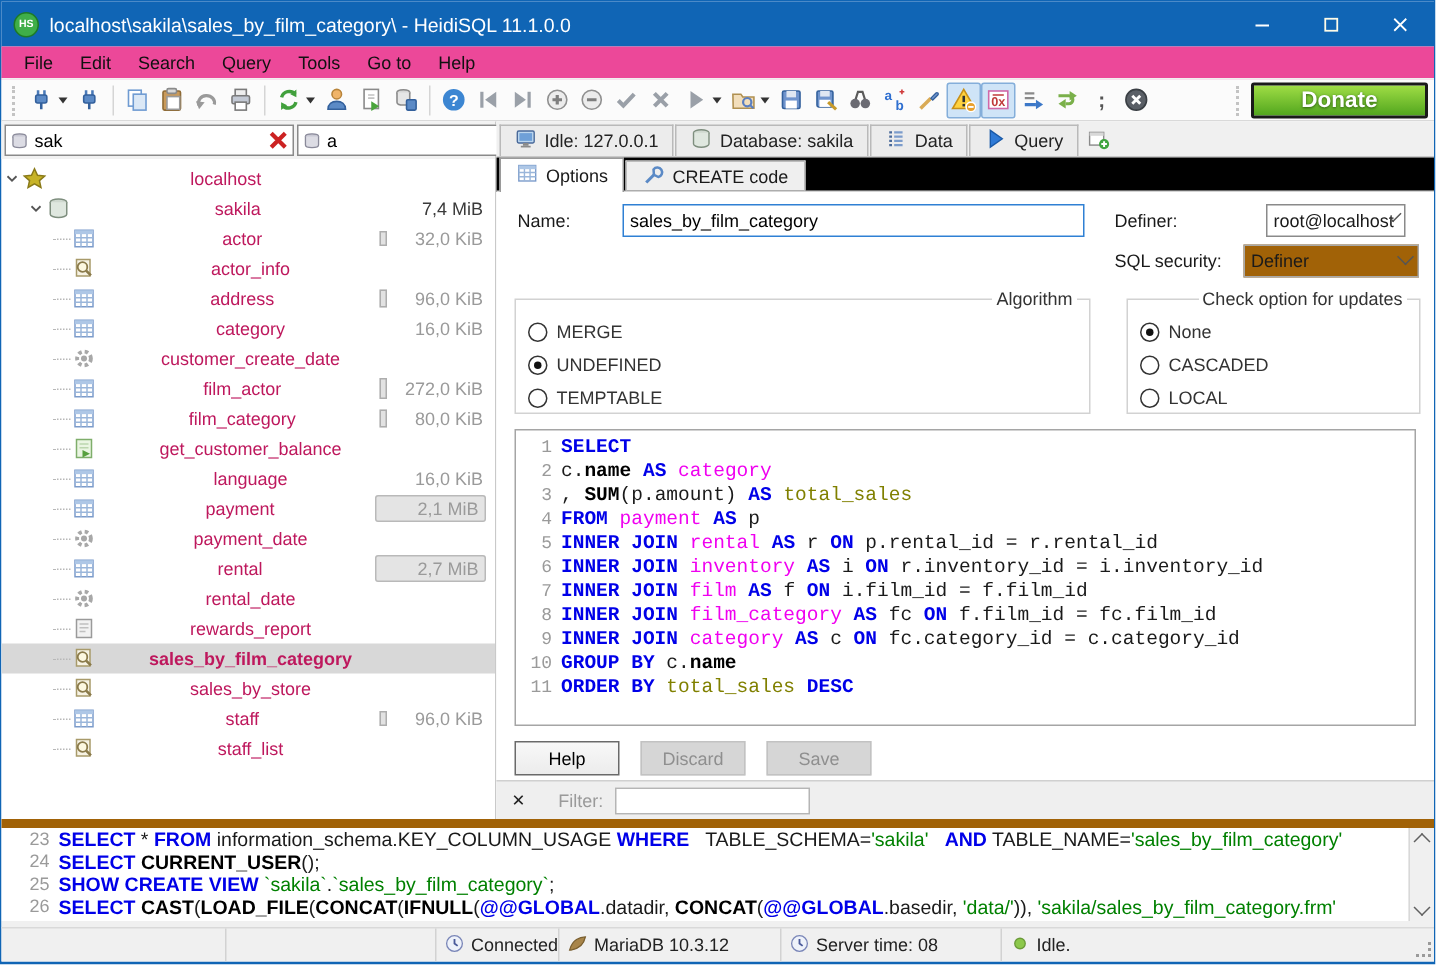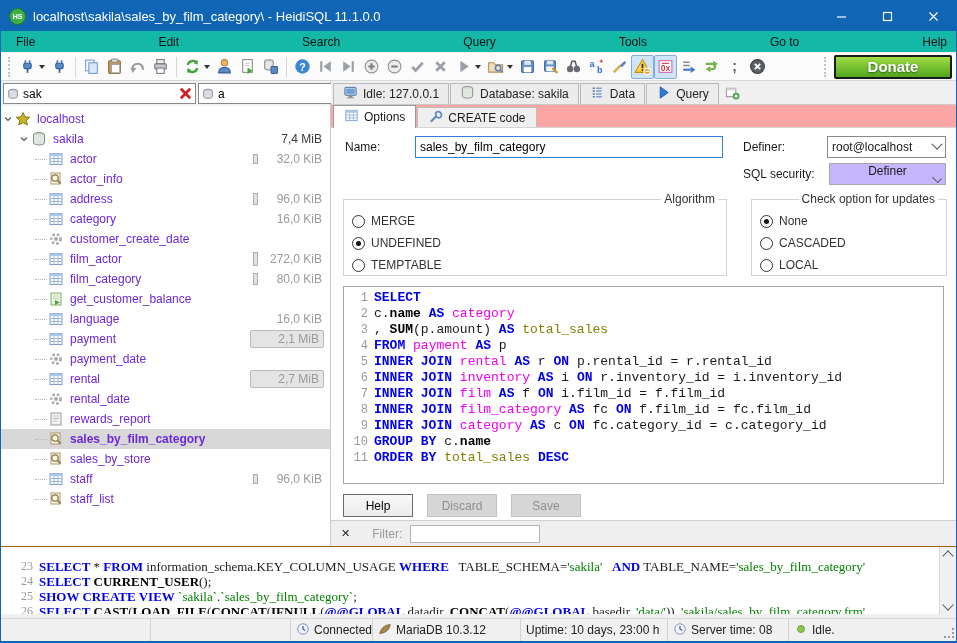--- a/index.html
+++ b/index.html
@@ -8,21 +8,21 @@
   #win { width:957px; height:643px; border:1px solid #1065b5; border-bottom:2px solid #1065b5; display:flex; flex-direction:column; position:relative; background:#fff; }
 
   
   #titlebar { height:30px; background:#1065b5; display:flex; align-items:center; color:#fff; flex:none; }
   #app-icon { width:17px; height:17px; border-radius:50%; background:#3fae49; border:1px solid #1d7a26; margin:0 7px 0 8px; display:flex; align-items:center; justify-content:center; font-size:7px; font-weight:bold; color:#fff; flex:none; }
   #title-text { font-size:13px; flex:1; white-space:nowrap; overflow:hidden; }
   .winbtn { width:46px; height:30px; display:flex; align-items:center; justify-content:center; flex:none; }
   .winbtn svg { width:11px; height:11px; }
 
   
-  #menubar { height:22px; background:#14b8a6; display:flex; align-items:center; padding-left:6px; flex:none; border-bottom:1px solid #f0f0f0;justify-content:space-between; }
+  #menubar { height:22px; background:#ec4899; display:flex; align-items:center; padding-left:6px; flex:none; border-bottom:1px solid #f0f0f0; }
   .menu-item { padding:2px 9px; color:#111; }
 
   
   #toolbar { height:28px; background:#fbfbfb; border-bottom:1px solid #d9d9d9; display:flex; align-items:center; padding:0 4px; flex:none; }
   .tb-grip { width:5px; height:20px; border-left:2px dotted #c3c3c3; margin:0 3px; flex:none; }
   #tb-icons { display:flex; align-items:center; flex:1; }
   .tb-btn { height:24px; padding:0 2px; display:flex; align-items:center; border:1px solid transparent; border-radius:2px; flex:none; }
   .tb-btn svg { width:17px; height:17px; }
   .tb-btn.active { background:#cfe4f7; border-color:#84aeda; }
   .tb-caret { width:0; height:0; border-left:3.5px solid transparent; border-right:3.5px solid transparent; border-top:4px solid #333; margin-left:3px; }
@@ -44,44 +44,44 @@
   
   #tree { flex:1; overflow:hidden; padding-top:3px; }
   .trow { height:20px; display:flex; align-items:center; white-space:nowrap; }
   .trow.selected { background:#d8d8d8; }
   .trow.selected .tlabel { font-weight:bold; }
   .t-arrow { width:14px; flex:none; display:flex; justify-content:center; }
   .t-arrow svg { width:12px; height:12px; }
   .t-dots { width:12px; flex:none; border-top:1px dotted #b8b8b8; margin-right:1px; }
   .t-icon { width:17px; height:17px; flex:none; margin-right:5px; }
   .t-icon svg { width:16px; height:16px; }
-  .tlabel { flex:1; overflow:hidden; color:#6d28d9; }
+  .tlabel { flex:1; overflow:hidden; color:#be185d;text-align:center; }
   .t-bar { width:5px; background:#e2e2e2; border:1px solid #adadad; flex:none; margin-right:6px; }
   .t-size { width:66px; text-align:right; color:#9a9a9a; padding-right:8px; flex:none; }
   .t-size.dark { color:#3a3a3a; }
   .t-size.box { background:#e4e4e4; border:1px solid #b9b9b9; border-radius:2px; padding:1px 4px 1px 0; margin-right:6px; width:74px; }
 
   
   #right { flex:1; display:flex; flex-direction:column; background:#fff; min-width:0; }
   #maintabs { height:24px; background:#f0f0f0; display:flex; align-items:flex-end; flex:none; padding-left:2px; border-bottom:1px solid #c9c9c9; }
   .mtab { display:flex; align-items:center; padding:0 9px; height:21px; border:1px solid #b9b9b9; border-bottom:none; background:#ececec; margin-right:1px; color:#222; white-space:nowrap; }
   .mtab svg { width:15px; height:15px; margin-right:5px; }
   .mtab.active { background:#fff; height:24px; border-color:#9a9a9a; position:relative; z-index:2; margin-bottom:-1px; }
   .mtab.icononly { padding:0 5px; border:none; background:transparent; }
-  #subtabs { height:23px; background:#fca5a5; display:flex; align-items:flex-end; flex:none; padding-left:2px; border-bottom:1px solid #d5d5d5; }
+  #subtabs { height:23px; background:#000000; display:flex; align-items:flex-end; flex:none; padding-left:2px; border-bottom:1px solid #d5d5d5; }
   .stab { display:flex; align-items:center; padding:0 10px; height:20px; border:1px solid #bdbdbd; border-bottom:none; background:#efefef; margin-right:1px; }
   .stab svg { width:15px; height:15px; margin-right:5px; }
   .stab.active { background:#fff; height:23px; margin-bottom:-1px; border-color:#9a9a9a; z-index:2; position:relative; }
 
   #options { flex:1; position:relative; background:#fff; min-height:0; }
   .flabel { position:absolute; color:#1a1a1a; }
   #name-input { position:absolute; left:84px; top:8px; width:308px; height:22px; border:1px solid #2f80d4; font:12px "Liberation Sans",sans-serif; padding:0 4px; outline:none; }
   .combo { position:absolute; height:22px; border:1px solid #8a8a8a; display:flex; align-items:center; padding:0 4px; background:#fff; }
   .combo .chev { margin-left:auto; width:8px; height:8px; border-right:1.5px solid #555; border-bottom:1.5px solid #555; transform:rotate(45deg) translate(-2px,-2px); }
-  .combo.grey { background:#c4b5fd; border-color:#a8a8a8;flex-direction:column; }
+  .combo.grey { background:#a16207; border-color:#a8a8a8; }
   fieldset { position:absolute; border:1px solid #d2d2d2; color:#333; padding:4px 8px;text-align:right; }
   legend { padding:0 3px; font-size:12px; color:#333; }
   .radio-row { display:flex; align-items:center; height:22px; }
   .rb { width:13px; height:13px; border:1px solid #333; border-radius:50%; margin-right:6px; display:flex; align-items:center; justify-content:center; background:#fff; flex:none; }
   .rb .dot { width:5px; height:5px; border-radius:50%; background:#111; }
 
   #editor { position:absolute; left:12px; top:158px; width:601px; height:198px; border:1px solid #a5a5a5; background:#fff; font-family:"Liberation Mono","DejaVu Sans Mono",monospace; font-size:13px; overflow:hidden; padding-top:3px; }
   .cline { height:16px; line-height:16px; white-space:pre; display:flex; }
   .lnum { width:24px; text-align:right; color:#9a9a9a; margin-right:6px; flex:none; font-size:12px; }
   .tk-kw { color:#0000e8; font-weight:bold; }
@@ -96,21 +96,21 @@
   .pbtn.disabled { background:#d6d6d6; border:1px solid #c2c2c2; color:#8f8f8f; }
   #btn-discard { left:96px; }
   #btn-save { left:180px; }
 
   #filterbar { height:26px; background:#efefef; border-top:1px solid #d0d0d0; display:flex; align-items:center; flex:none; padding-left:10px; }
   #fb-close { font-weight:bold; color:#222; font-size:11px; margin-right:22px; }
   #fb-label { color:#9a9a9a; margin-right:8px; }
   #fb-input { width:130px; height:18px; border:1px solid #b5b5b5; background:#fff; }
 
   
-  #log { height:68px; border-top:1px solid #a16207; background:#fff; position:relative; flex:none; font-family:Liberation Serif, serif; font-size:13px; padding-top:12px; overflow:hidden; }
+  #log { height:68px; border-top:6px solid #a16207; background:#fff; position:relative; flex:none; font-family:Liberation Sans, sans-serif; font-size:13px; padding-top:0; overflow:hidden; }
   #log .cline { height:15px; line-height:15px; }
   #log .lnum { width:32px; }
   #log-scroll { position:absolute; right:0; top:0; width:17px; height:100%; background:#f0f0f0; border-left:1px solid #d8d8d8; display:flex; flex-direction:column; justify-content:space-between; align-items:center; }
   .sc-arrow { width:8px; height:8px; border-right:1.6px solid #606060; border-bottom:1.6px solid #606060; flex:none; margin:5px 0; }
   .sc-up { transform:rotate(-135deg); }
   .sc-dn { transform:rotate(45deg); }
 
   #gapstrip { height:4px; background:#f0f0f0; flex:none; }
 
   
@@ -680,21 +680,21 @@
                 <path d="M8.2 4.2a3.4 3.4 0 1 1 3.4 5.4L8.5 8z" fill="none" stroke="#5b8ac6" stroke-width="1.8"></path>
               </svg></span>
             <span>CREATE code</span>
           </div>
         </div>
 
       <div id="options">
         <span class="flabel" style="left:14px; top:12px;">Name:</span>
         <input id="name-input" value="sales_by_film_category" style="">
         <span class="flabel" style="left:412px; top:12px;">Definer:</span>
-        <div class="combo" style="left:496px; top:8px; width:119px;">
+        <div class="combo" style="left:513px; top:8px; width:93px;">
           <span>root@localhost</span>
             <span class="chev"></span>
         </div>
         <span class="flabel" style="left:412px; top:39px;">SQL security:</span>
         <div class="combo grey" style="left:498px; top:35px; width:117px;">
           <span>Definer</span>
             <span class="chev"></span>
         </div>
 
         <fieldset id="alg-group" style="left:12px; top:64px; width:384px; height:84px;">
@@ -792,23 +792,20 @@
           </svg></span>
         <span>Connected: 00</span>
       </div>
       <div class="sseg">
         <span><svg viewBox="0 0 16 16">
             <path d="M2 13C4 5 10 3 14 3c-1 5-4 9-11 10z" fill="#a8854a" stroke="#7a5f30"></path>
           </svg></span>
         <span>MariaDB 10.3.12</span>
       </div>
       <div class="sseg">
-        <span>Uptime: 10 days, 23:00 h</span>
-      </div>
-      <div class="sseg">
         <span><svg viewBox="0 0 16 16">
             <circle cx="8" cy="8" r="6" fill="#eef2fa" stroke="#7a86b8"></circle>
             <path d="M8 4.5V8l2.4 1.8" fill="none" stroke="#4a5a9a" stroke-width="1.4"></path>
           </svg></span>
         <span>Server time: 08</span>
       </div>
       <div class="sseg">
         <span><svg viewBox="0 0 16 16">
             <circle cx="8" cy="8" r="4" fill="#8cc84b" stroke="#6a9a38"></circle>
           </svg></span>

